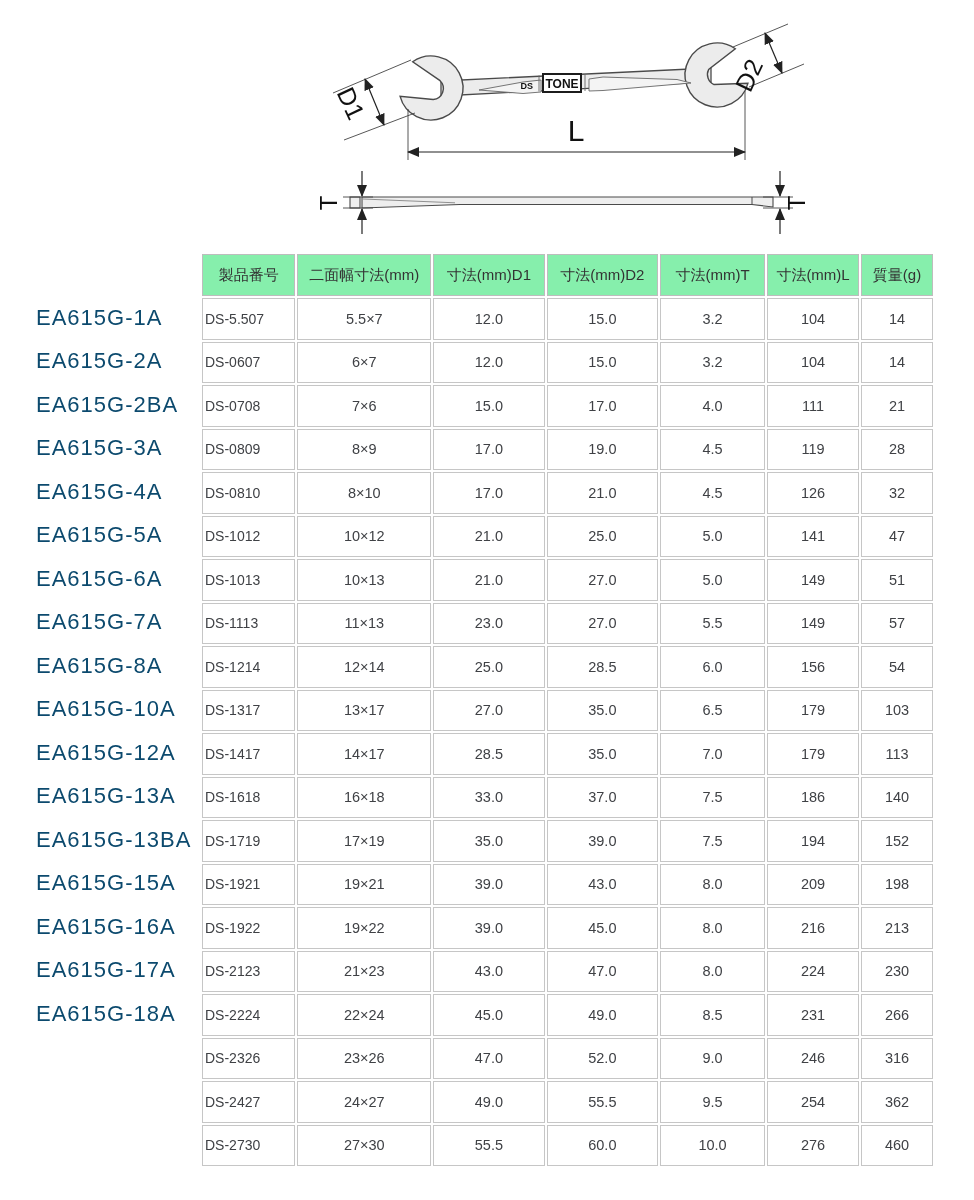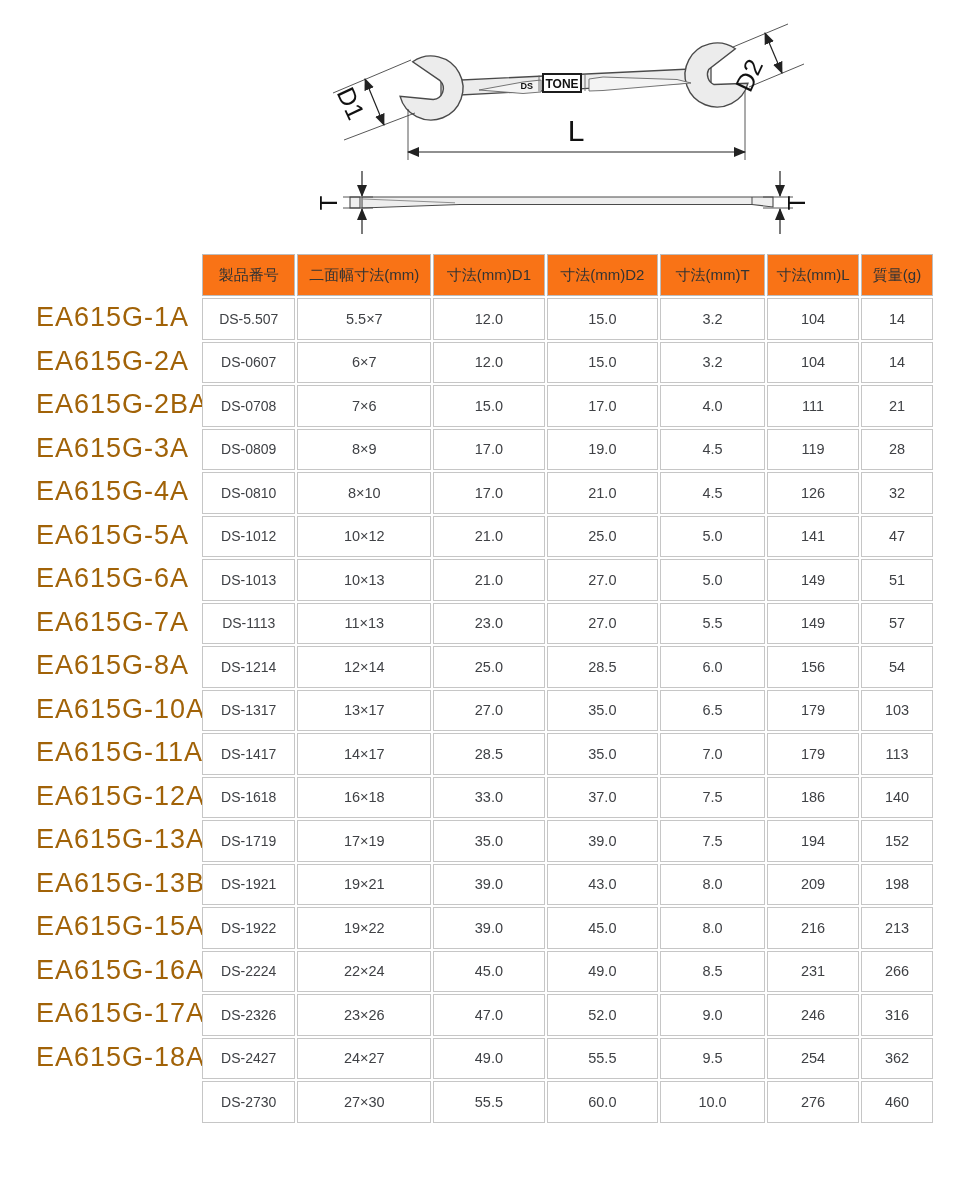--- a/index.html
+++ b/index.html
@@ -7,38 +7,38 @@
     position:relative;width:974px;height:1200px;background:#ffffff;overflow:hidden;
     font-family:"Liberation Sans","DejaVu Sans",sans-serif;
   }
   
   .diagram{position:absolute;left:293px;top:3px;width:535px;height:232px;}
   .diagram text{font-family:"Liberation Sans","DejaVu Sans",sans-serif;fill:#111;}
   
   .codes{position:absolute;left:36px;top:296px;width:165px;}
   .code-item{
     height:43.5px;display:flex;align-items:center;
-    font-size:27px;letter-spacing:1px;color:#a16207;white-space:nowrap;
+    font-size:22px;letter-spacing:1px;color:#0c4a6e;white-space:nowrap;
   }
   
   .spec-table{
     position:absolute;left:200px;top:252px;width:735px;
     border-collapse:separate;border-spacing:2px;table-layout:fixed;
     font-size:14.5px;color:#3f4145;
   }
   .spec-table th{
-    background:#f97316;border:1px solid #bdbdbd;height:40px;
+    background:#86efac;border:1px solid #bdbdbd;height:40px;
     font-weight:normal;font-size:15px;color:#333;text-align:center;
     padding:0 2px;overflow:hidden;white-space:nowrap;
   }
   .spec-table td{
     background:#ffffff;border:1px solid #c6c6c6;height:39.5px;
     text-align:center;padding:0 2px;overflow:hidden;white-space:nowrap;
   }
-  .spec-table td.c0{text-align:center;font-size:14px;}
+  .spec-table td.c0{text-align:left;font-size:14px;}
   col.w0{width:13.0%} col.w1{width:18.6%} col.w2{width:15.5%}
   col.w3{width:15.5%} col.w4{width:14.6%} col.w5{width:12.8%} col.w6{width:10.0%}
 </style>
 </head>
 <body>
 
 <div class="page">
 
   <svg class="diagram" viewBox="0 0 535 232" xmlns="http://www.w3.org/2000/svg">
     <defs>
@@ -107,21 +107,20 @@
       <div class="code-item">EA615G-1A</div>
       <div class="code-item">EA615G-2A</div>
       <div class="code-item">EA615G-2BA</div>
       <div class="code-item">EA615G-3A</div>
       <div class="code-item">EA615G-4A</div>
       <div class="code-item">EA615G-5A</div>
       <div class="code-item">EA615G-6A</div>
       <div class="code-item">EA615G-7A</div>
       <div class="code-item">EA615G-8A</div>
       <div class="code-item">EA615G-10A</div>
-      <div class="code-item">EA615G-11A</div>
       <div class="code-item">EA615G-12A</div>
       <div class="code-item">EA615G-13A</div>
       <div class="code-item">EA615G-13BA</div>
       <div class="code-item">EA615G-15A</div>
       <div class="code-item">EA615G-16A</div>
       <div class="code-item">EA615G-17A</div>
       <div class="code-item">EA615G-18A</div>
     </div>
 
   <table class="spec-table">
@@ -275,20 +274,29 @@
         <tr>
           <td class="c0">DS-1922</td>
           <td class="c1">19×22</td>
           <td class="c2">39.0</td>
           <td class="c3">45.0</td>
           <td class="c4">8.0</td>
           <td class="c5">216</td>
           <td class="c6">213</td>
         </tr>
         <tr>
+          <td class="c0">DS-2123</td>
+          <td class="c1">21×23</td>
+          <td class="c2">43.0</td>
+          <td class="c3">47.0</td>
+          <td class="c4">8.0</td>
+          <td class="c5">224</td>
+          <td class="c6">230</td>
+        </tr>
+        <tr>
           <td class="c0">DS-2224</td>
           <td class="c1">22×24</td>
           <td class="c2">45.0</td>
           <td class="c3">49.0</td>
           <td class="c4">8.5</td>
           <td class="c5">231</td>
           <td class="c6">266</td>
         </tr>
         <tr>
           <td class="c0">DS-2326</td>

